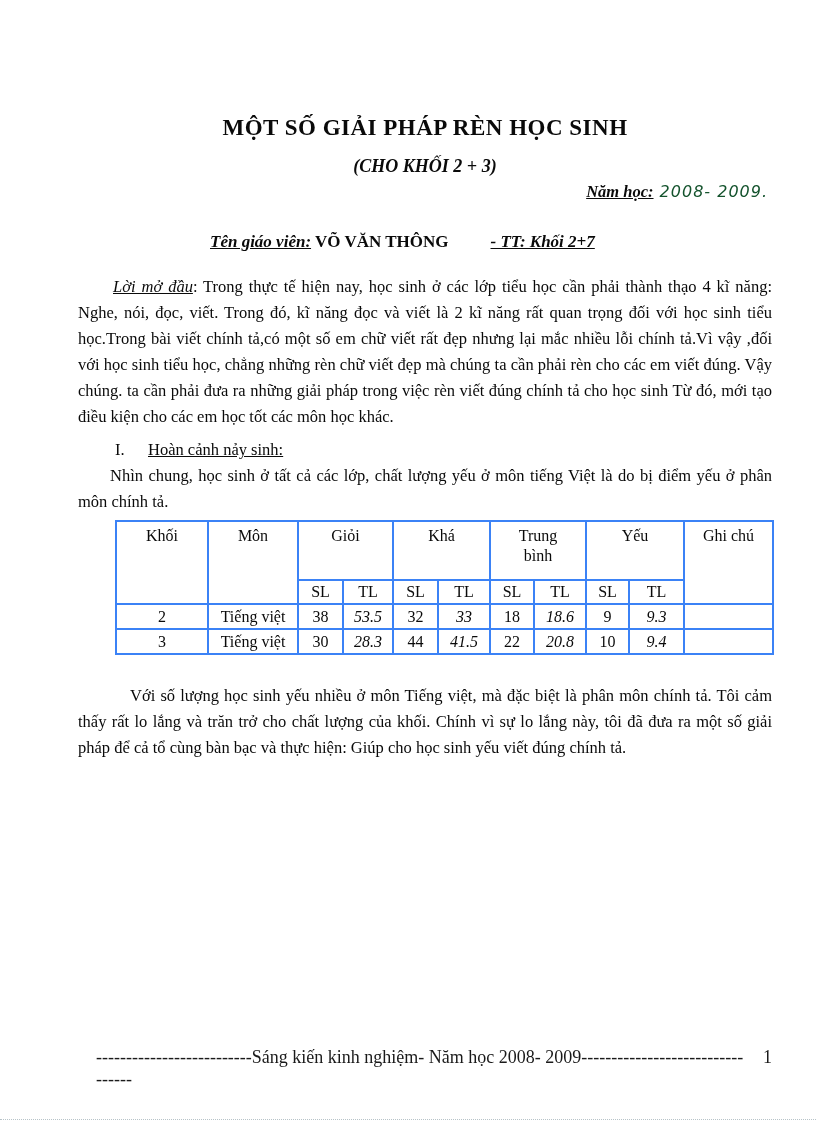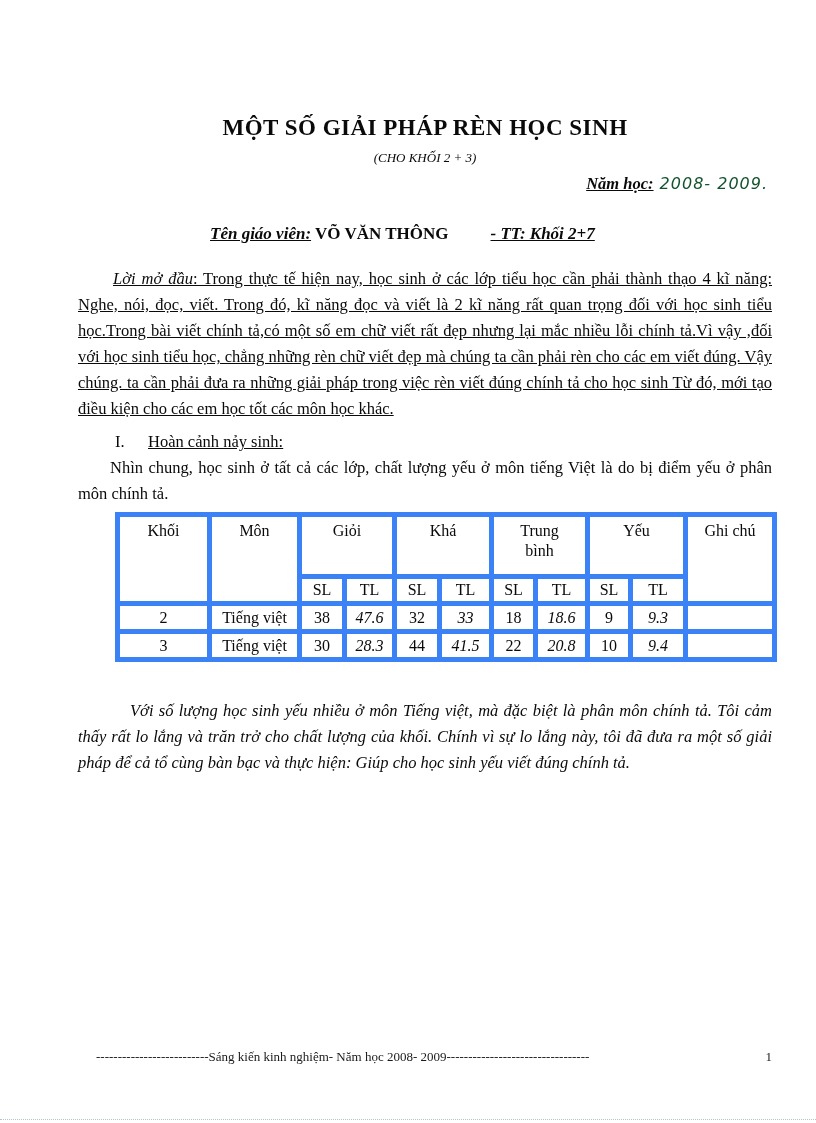--- a/index.html
+++ b/index.html
@@ -22,25 +22,25 @@
 
   .title{
     text-align:center;
     font-weight:bold;
     font-size:23px;
     line-height:32px;
     letter-spacing:.5px;
   }
   .subtitle{
     text-align:center;
-    font-weight:normal;
+    font-weight:bold;
     font-style:italic;
-    font-size:13px;
-    line-height:24px;
-    margin-top:2px;
+    font-size:18px;
+    line-height:24px;
+    margin-top:10px;
   }
   .year-line{
     text-align:right;
     line-height:24px;
     margin-top:2px;
     padding-right:4px;
     font-size:16.5px;
   }
   .year-value{
     font-family:"DejaVu Sans","Liberation Sans",sans-serif;
@@ -59,41 +59,41 @@
   .unit-line{
     margin-top:21px;
     margin-left:175px;
     font-size:17px;
     line-height:24px;
   }
   .para{
     margin:0;
     text-align:justify;
   }
-  .intro-para{margin-top:20px;text-indent:35px;text-decoration:underline;}
+  .intro-para{margin-top:20px;text-indent:35px;}
   .section-heading{
     margin-top:7px;
     padding-left:37px;
     line-height:26px;
   }
   .section-heading .numeral{display:inline-block;width:33px;}
   .p1{text-indent:32px;}
   .p2{text-indent:52px;}
-  .closing-para{margin-top:36px;text-indent:52px;font-style:italic;}
+  .closing-para{margin-top:28px;text-indent:52px;}
 
   table.stats{
     border-collapse:collapse;
     margin:5px 0 0 37px;
     table-layout:fixed;
     width:657px;
     font-size:16px;
     line-height:20px;
   }
   table.stats th, table.stats td{
-    border:5px solid #3b82f6;
+    border:2px solid #3b82f6;
     text-align:center;
     font-weight:normal;
     padding:1px 2px;
     overflow:hidden;
   }
   table.stats thead tr.hrow1 th{
     height:52px;
     vertical-align:top;
     padding-top:4px;
   }
@@ -103,21 +103,21 @@
   table.stats{border-bottom:2px solid #000;}
   .wrapnarrow{display:inline-block;max-width:54px;}
   td.tl{font-weight:bold;font-style:italic;}
 
   .footer{
     position:absolute;
     left:78px;right:44px;top:1046px;
     display:flex;
     justify-content:space-between;
     align-items:baseline;
-    font-size:13px;
+    font-size:18px;
     line-height:22px;
     color:#1a1a1a;
     padding-left:18px;
   }
   .footer .pagenum{padding-left:16px;}
   .bottom-dotted{
     position:absolute;
     left:0;right:0;bottom:3px;
     border-top:1px dotted #9fb0b6;
     opacity:.75;
@@ -184,21 +184,21 @@
         <th>TL</th>
         <th>SL</th>
         <th>TL</th>
       </tr>
     </thead>
     <tbody>
       <tr>
         <td>2</td>
         <td>Tiếng việt</td>
         <td>38</td>
-        <td class="tl">47.6</td>
+        <td class="tl">53.5</td>
         <td>32</td>
         <td class="tl">33</td>
         <td>18</td>
         <td class="tl">18.6</td>
         <td>9</td>
         <td class="tl">9.3</td>
         <td></td>
       </tr>
       <tr>
         <td>3</td>

